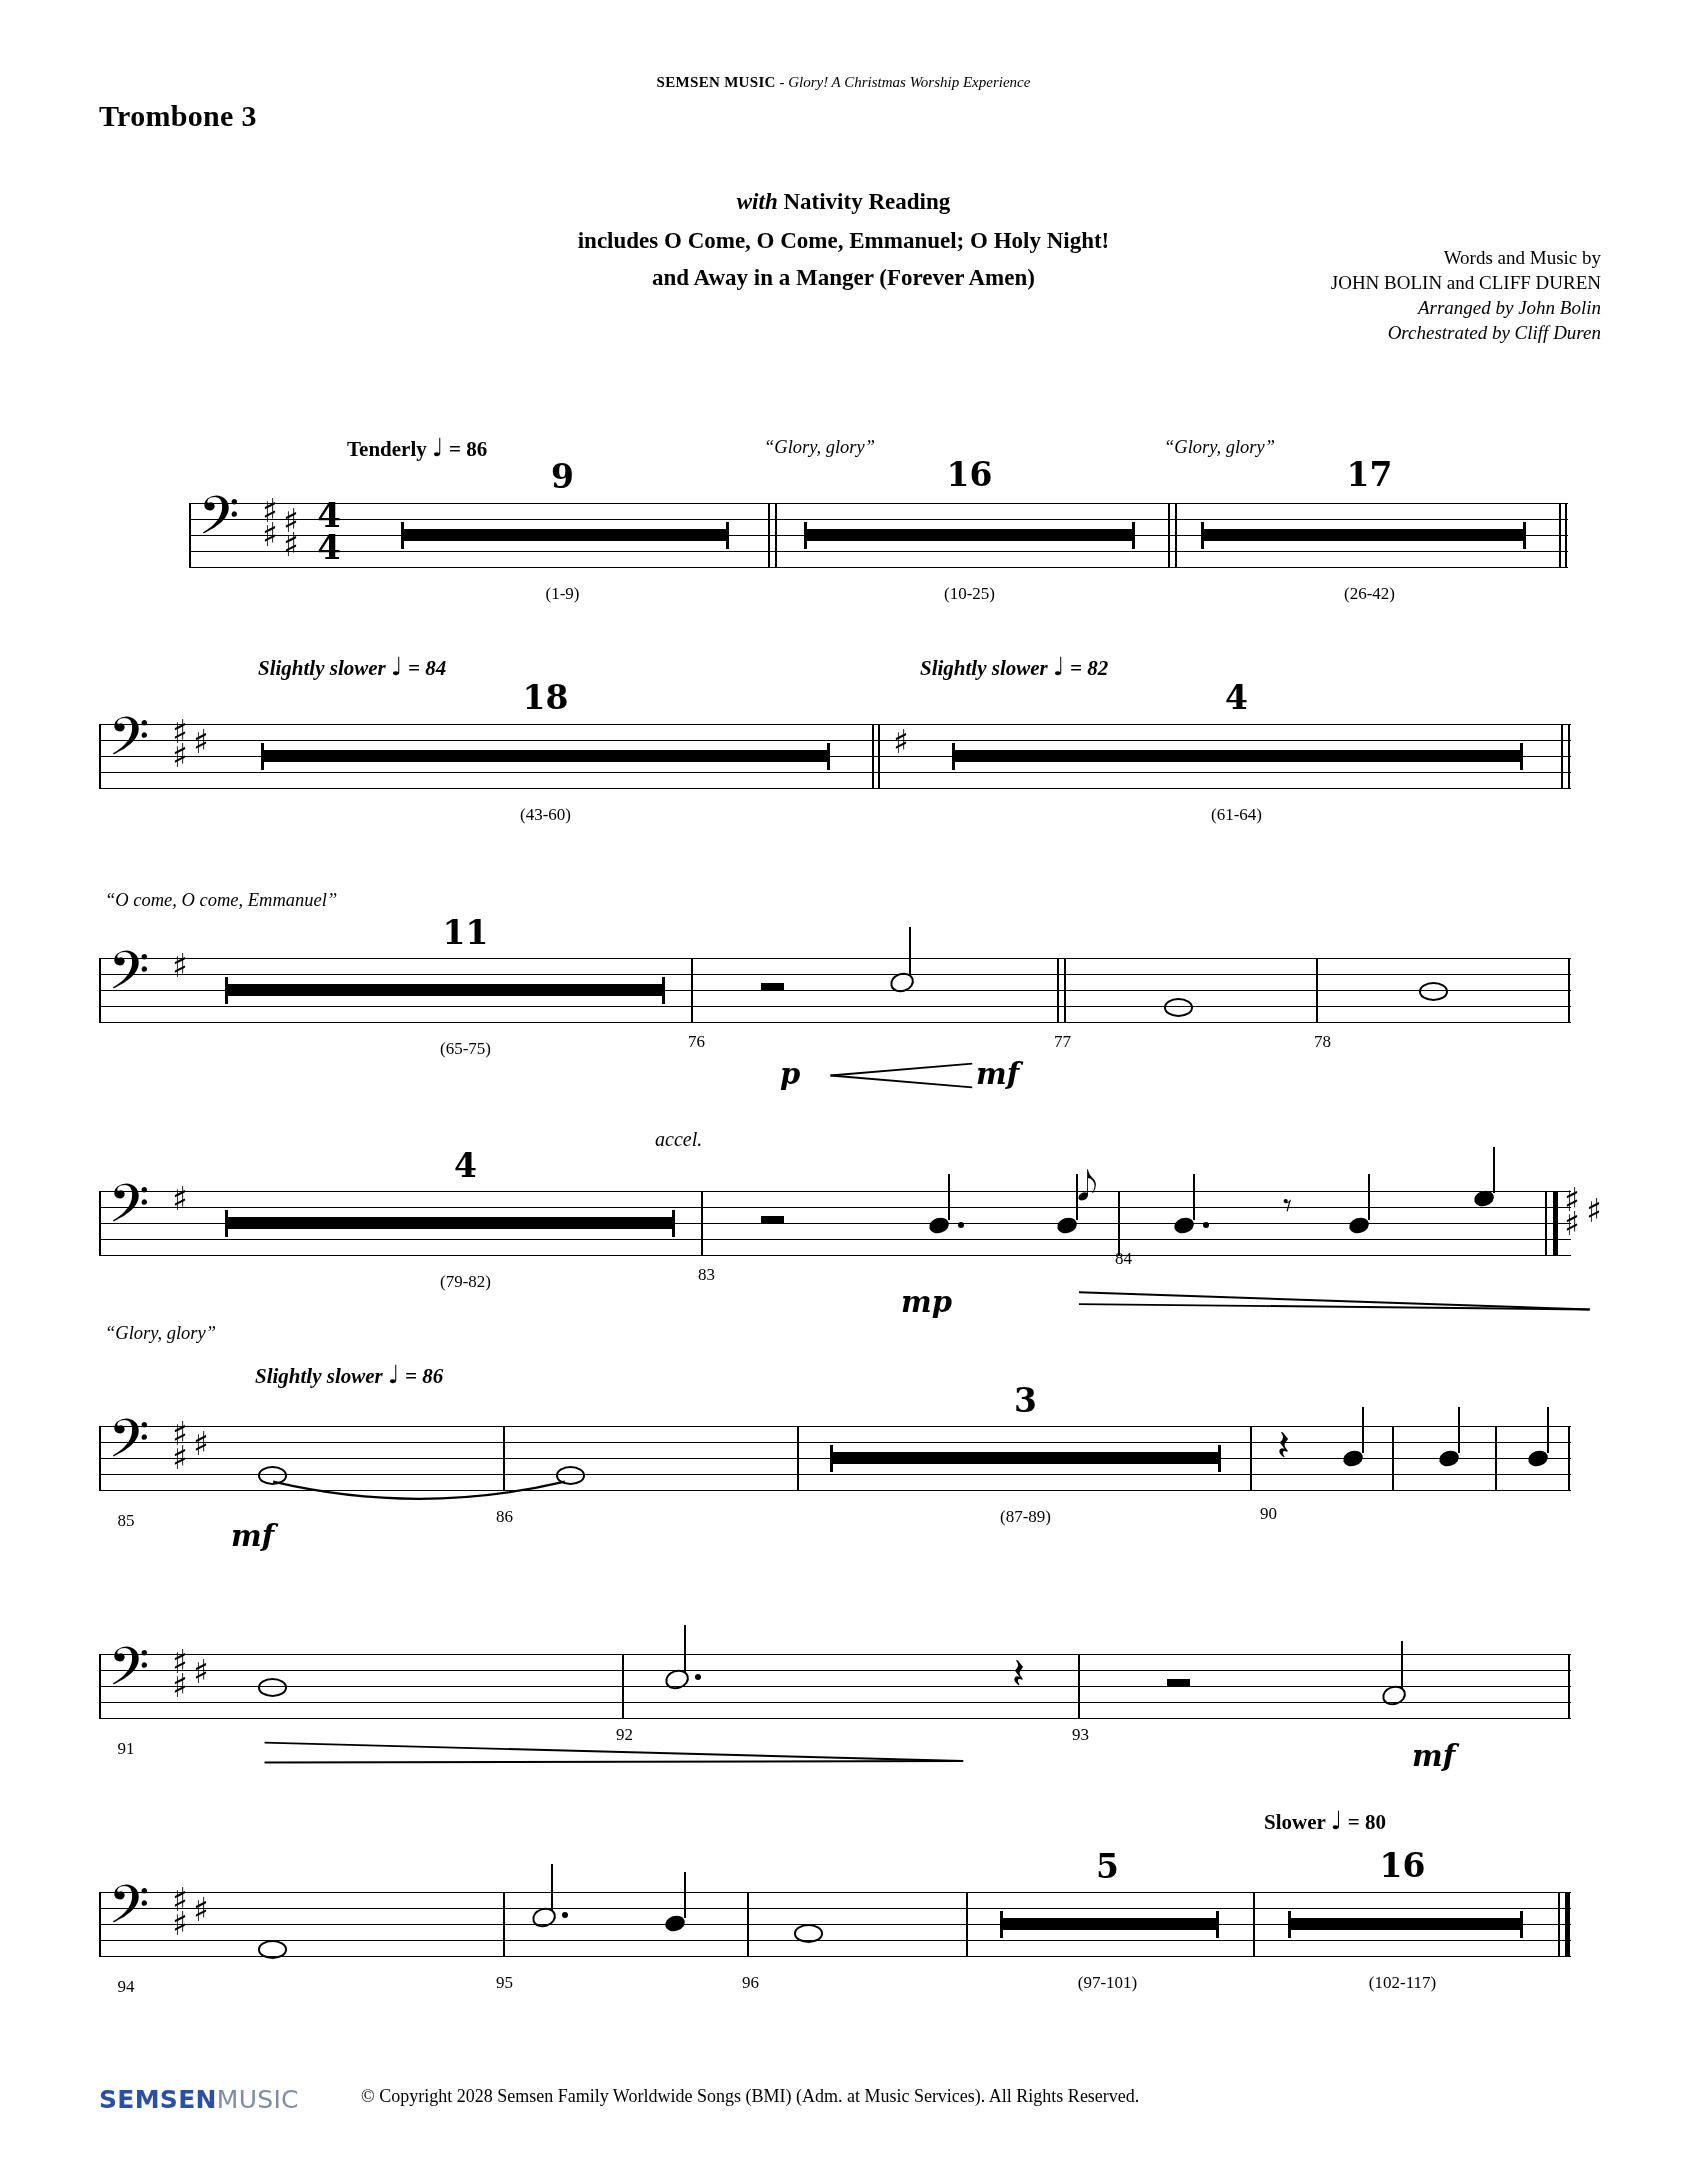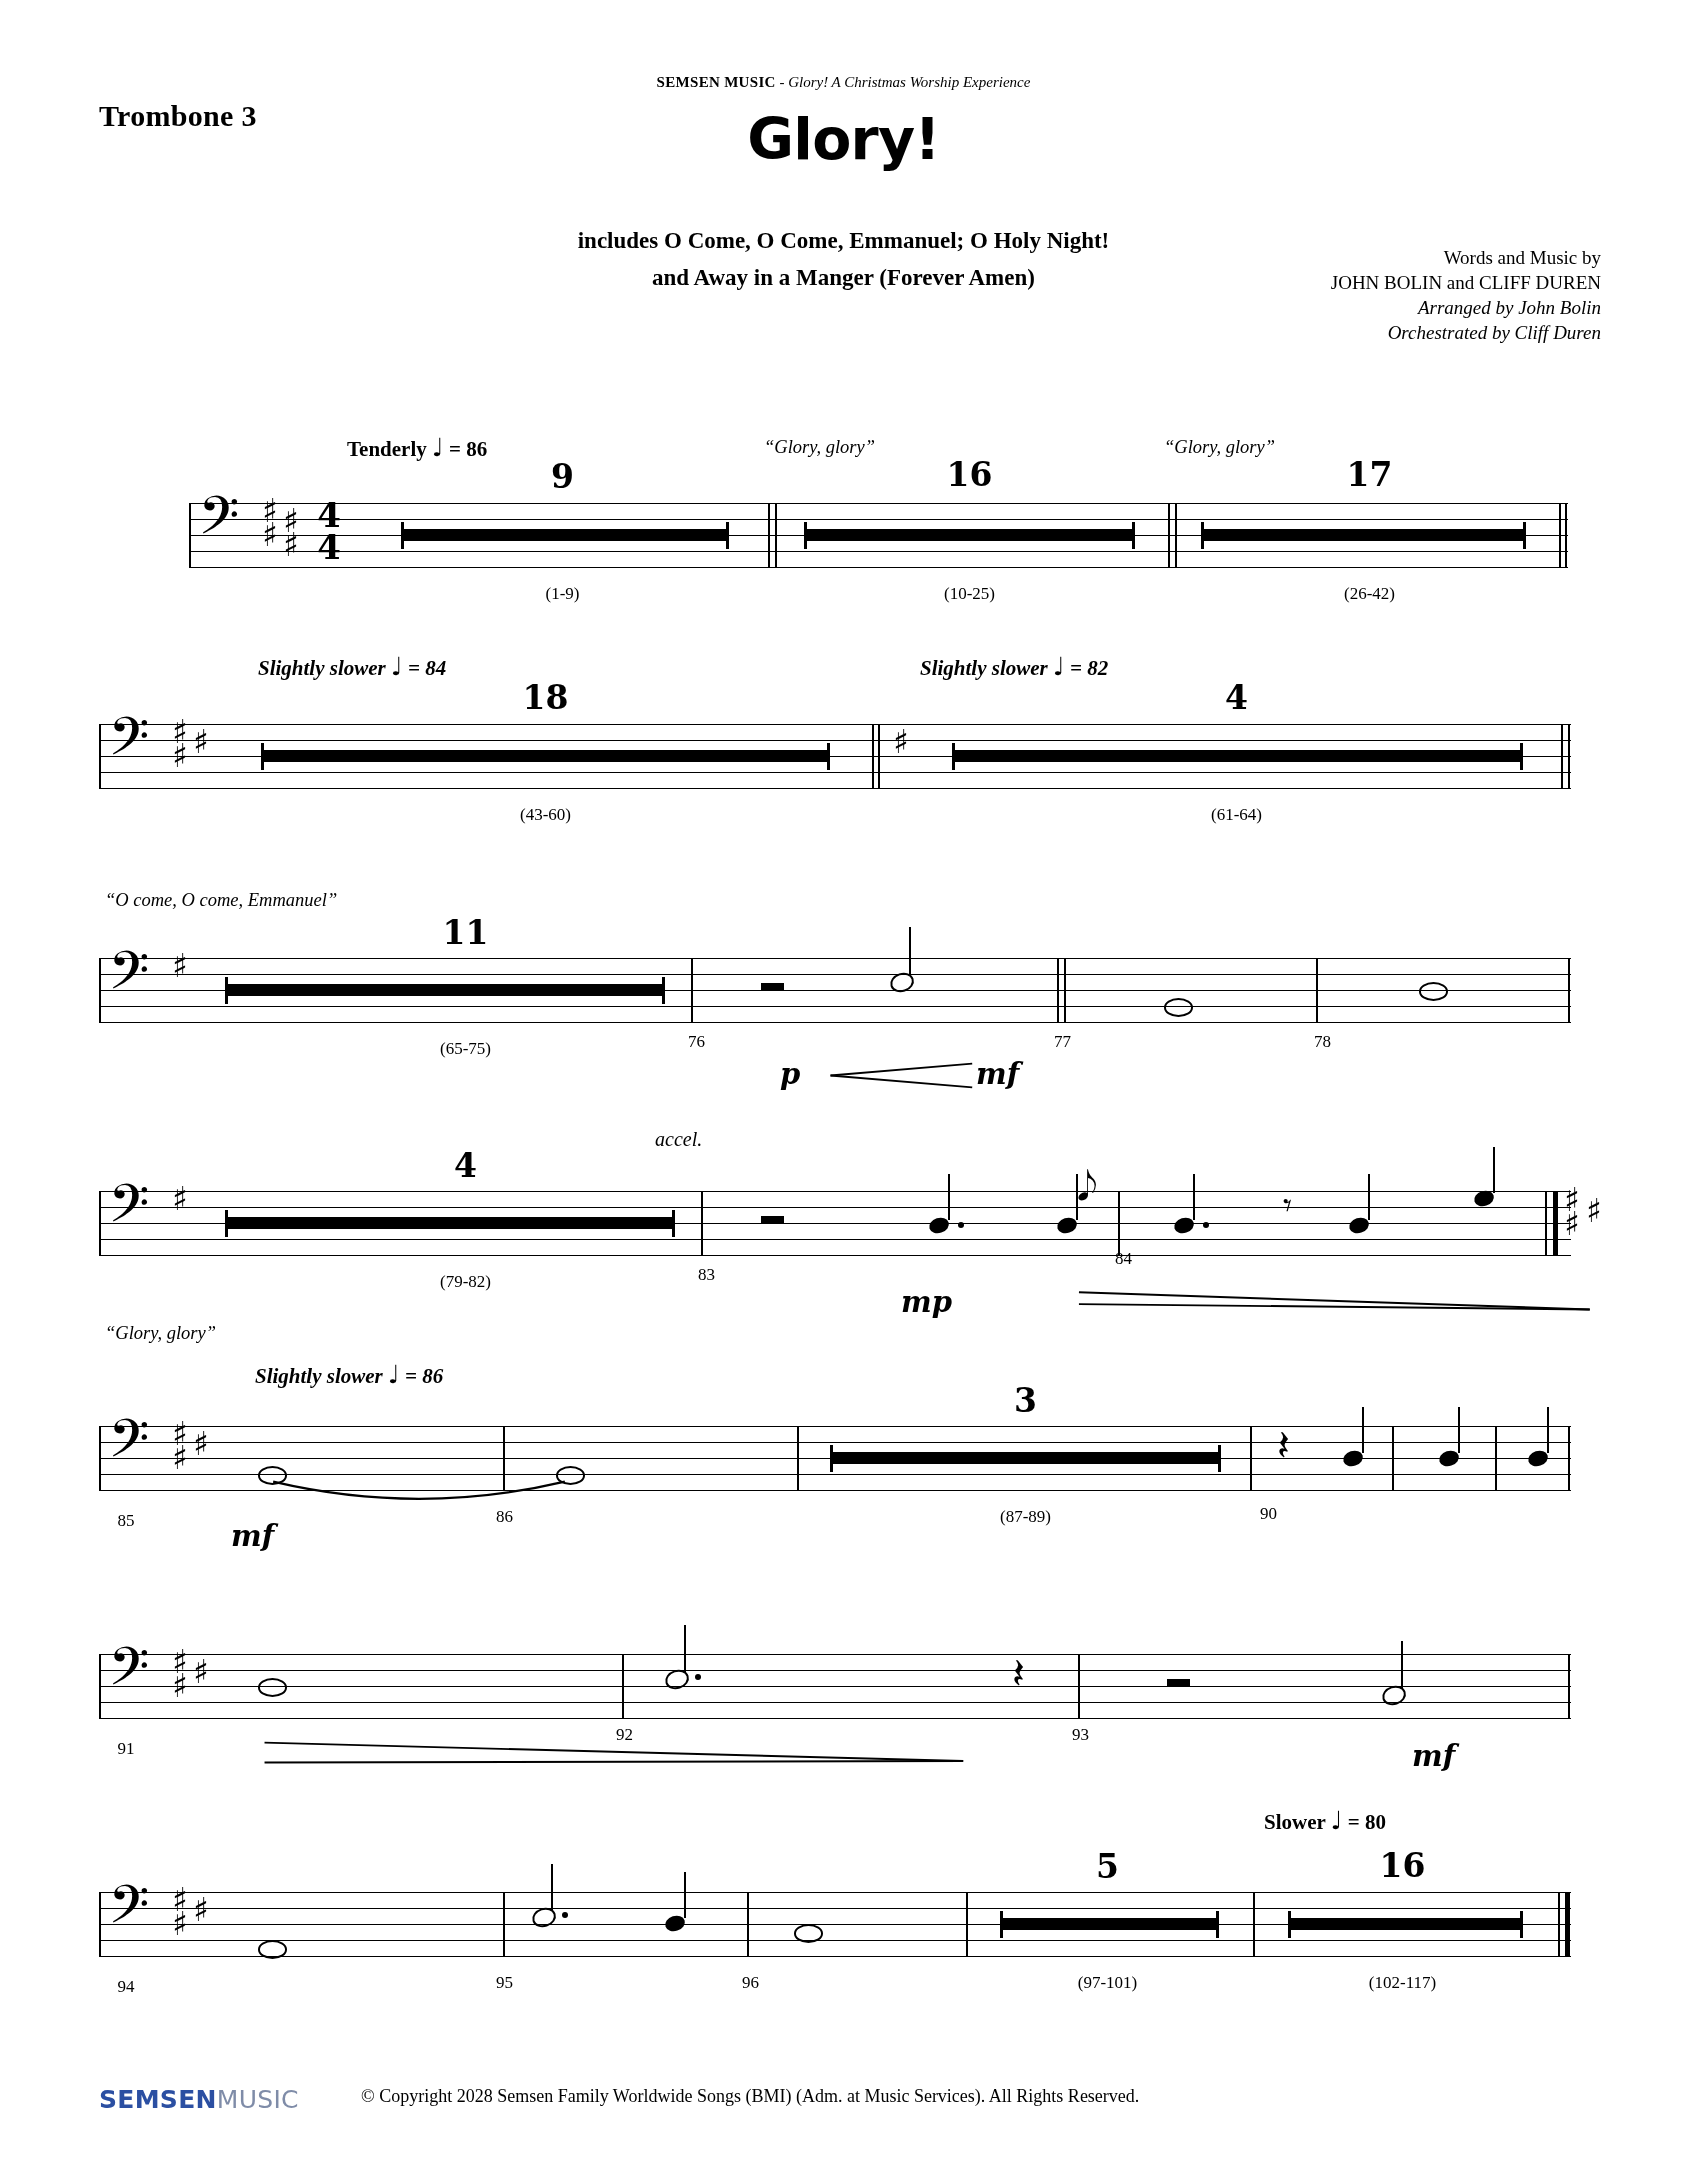--- a/index.html
+++ b/index.html
@@ -135,22 +135,25 @@
 
 <div class="page">
 
   <div class="part-name">Trombone 3</div>
 
   <div class="pub-line">
     <span class="pub">SEMSEN MUSIC</span>
     <span class="show">- Glory! A Christmas Worship Experience</span>
   </div>
 
-  <div class="big-title">Glory!</div>
-
+
+  <div class="sub1">
+    <span class="it">with</span>
+    <span>Nativity Reading</span>
+  </div>
   <div class="sub2">
     <span class="it">includes</span>
     <span>O Come, O Come, Emmanuel; O Holy Night!</span>
   </div>
   <div class="sub3">and Away in a Manger (Forever Amen)</div>
 
   <div class="credits">
     <div>Words and Music by</div>
     <div>JOHN BOLIN and CLIFF DUREN</div>
     <div class="it">Arranged by John Bolin</div>

